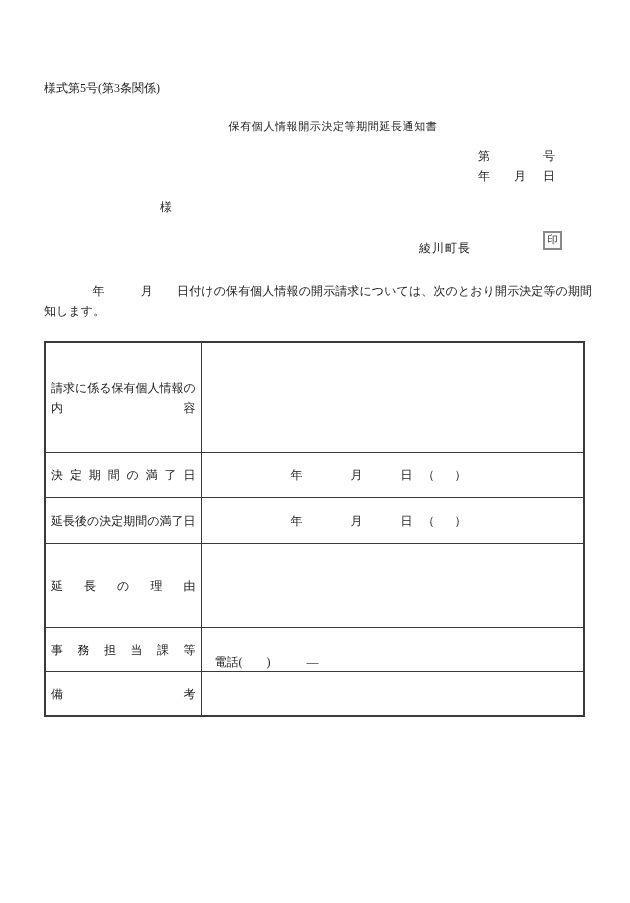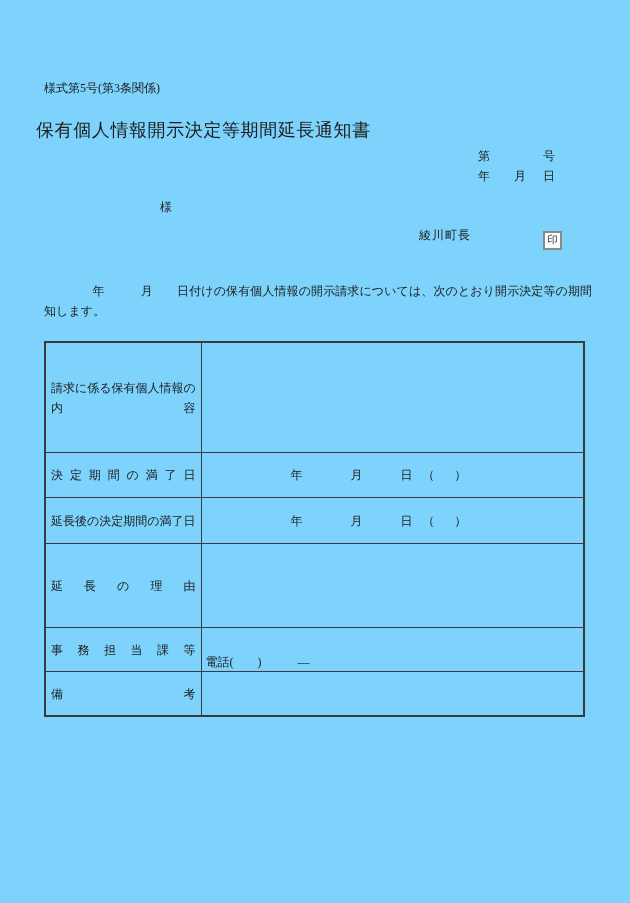--- a/index.html
+++ b/index.html
@@ -5,40 +5,40 @@
   html, body {
     margin: 0;
     padding: 0;
     background: #e8e8e8;
   }
   .page {
     position: relative;
     width: 630px;
     height: 903px;
     margin: 0 auto;
-    background: #7dd3fc;
+    background: #ffffff;
     overflow: hidden;
     font-family: "Liberation Serif", "DejaVu Serif", serif;
     color: #1c1c1c;
     font-size: 12px;
     line-height: 1;
   }
   .abs { position: absolute; white-space: nowrap; }
 
   .form-number   { left: 44px;  top: 82px; }
-  .doc-title     { left: 0; right: 0; top: 121px; text-align: left; font-size: 18px; letter-spacing: 0.6px; padding-left: 36px; }
+  .doc-title     { left: 0; right: 0; top: 121px; text-align: center; font-size: 11px; letter-spacing: 0.6px; padding-left: 36px; }
 
   .docno-prefix  { left: 478px; top: 150px; }
   .docno-suffix  { left: 543px; top: 150px; }
   .date-year     { left: 478px; top: 170px; }
   .date-month    { left: 514px; top: 170px; }
   .date-day      { left: 543px; top: 170px; }
 
   .addressee     { left: 160px; top: 201px; }
-  .sender        { left: 419px; top: 229px; letter-spacing: 1px; }
+  .sender        { left: 419px; top: 242px; letter-spacing: 1px; }
   .seal {
     left: 543px; top: 231px;
     width: 15px; height: 15px;
     border: 2px solid #8a8a8a;
     display: flex; align-items: center; justify-content: center;
     font-size: 10.5px; color: #333;
     background: #fdfdfd;
   }
 
   .body-text { left: 44px; top: 282px; width: 542px; font-family: Liberation Mono, monospace; }
@@ -60,21 +60,21 @@
   }
   td.lbl { padding: 0 5px; }
   .spread { display: flex; justify-content: space-between; line-height: 20px; }
   td.val { padding-left: 0; }
 
   .date-cell .dy { margin-left: 89px; }
   .date-cell .dm { margin-left: 48px; }
   .date-cell .dd { margin-left: 38px; }
   .date-cell .dp { margin-left: 10px; letter-spacing: 4px; }
 
-  td.phone-cell { vertical-align: bottom; }
+  td.phone-cell { vertical-align: bottom; padding-left: 9px; }
   .phone-line { padding: 0 0 3px 4px; white-space: nowrap; }
 
   .r1 td { height: 109px; }
   .r2 td { height: 44px; }
   .r3 td { height: 45px; }
   .r4 td { height: 83px; }
   .r5 td { height: 43px; }
   .r6 td { height: 43px; }
 </style>
 </head>

